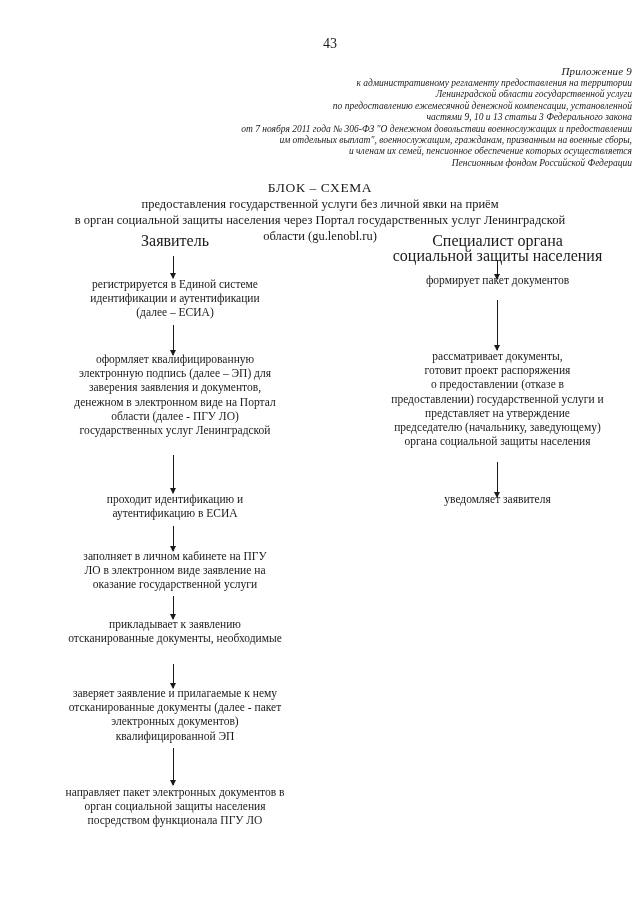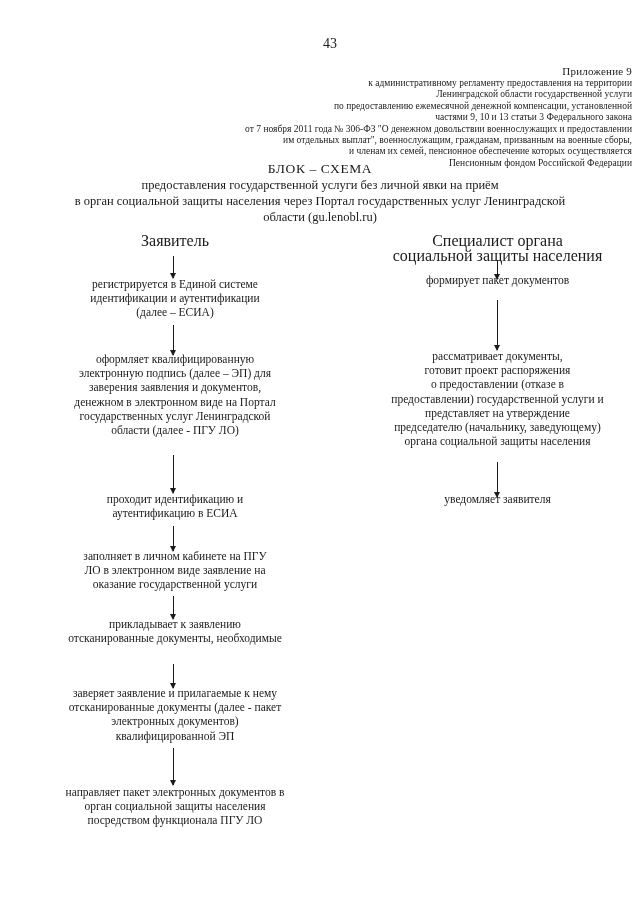--- a/index.html
+++ b/index.html
@@ -34,31 +34,32 @@
 
   
   .appendix-header {
     position: absolute;
     top: 64px;
     left: 40px;
     width: 592px;
     text-align: right;
     font-size: 9.5px;
     line-height: 11.4px;
+    font-style: italic;
   }
   .appendix-header .lead {
     font-size: 11px;
     line-height: 14px;
     letter-spacing: 0.2px;
   }
 
   
   .doc-title {
     position: absolute;
-    top: 160px;
+    top: 179px;
     left: 20px;
     width: 600px;
     text-align: center;
   }
   .doc-title .t1 {
     font-size: 13.5px;
     line-height: 17px;
     letter-spacing: 0.6px;
   }
   .doc-title .t2 {
@@ -157,22 +158,22 @@
     <div class="arrow" style="left:133px; top:325px; height:30px">
       <div class="shaft" style="height:30px"></div>
         <div class="head"></div>
     </div>
 
     <div class="node" style="top:352px">
       <div>оформляет  квалифицированную</div>
       <div>электронную подпись (далее – ЭП) для</div>
       <div>заверения заявления и документов,</div>
       <div>денежном в электронном виде на Портал</div>
+      <div>области (далее - ПГУ ЛО)</div>
       <div>государственных услуг Ленинградской</div>
-      <div>области (далее - ПГУ ЛО)</div>
     </div>
 
     <div class="arrow" style="left:133px; top:455px; height:38px">
       <div class="shaft" style="height:38px"></div>
         <div class="head"></div>
     </div>
 
     <div class="node" style="top:492px">
       <div>проходит идентификацию и</div>
       <div>аутентификацию в ЕСИА</div>

